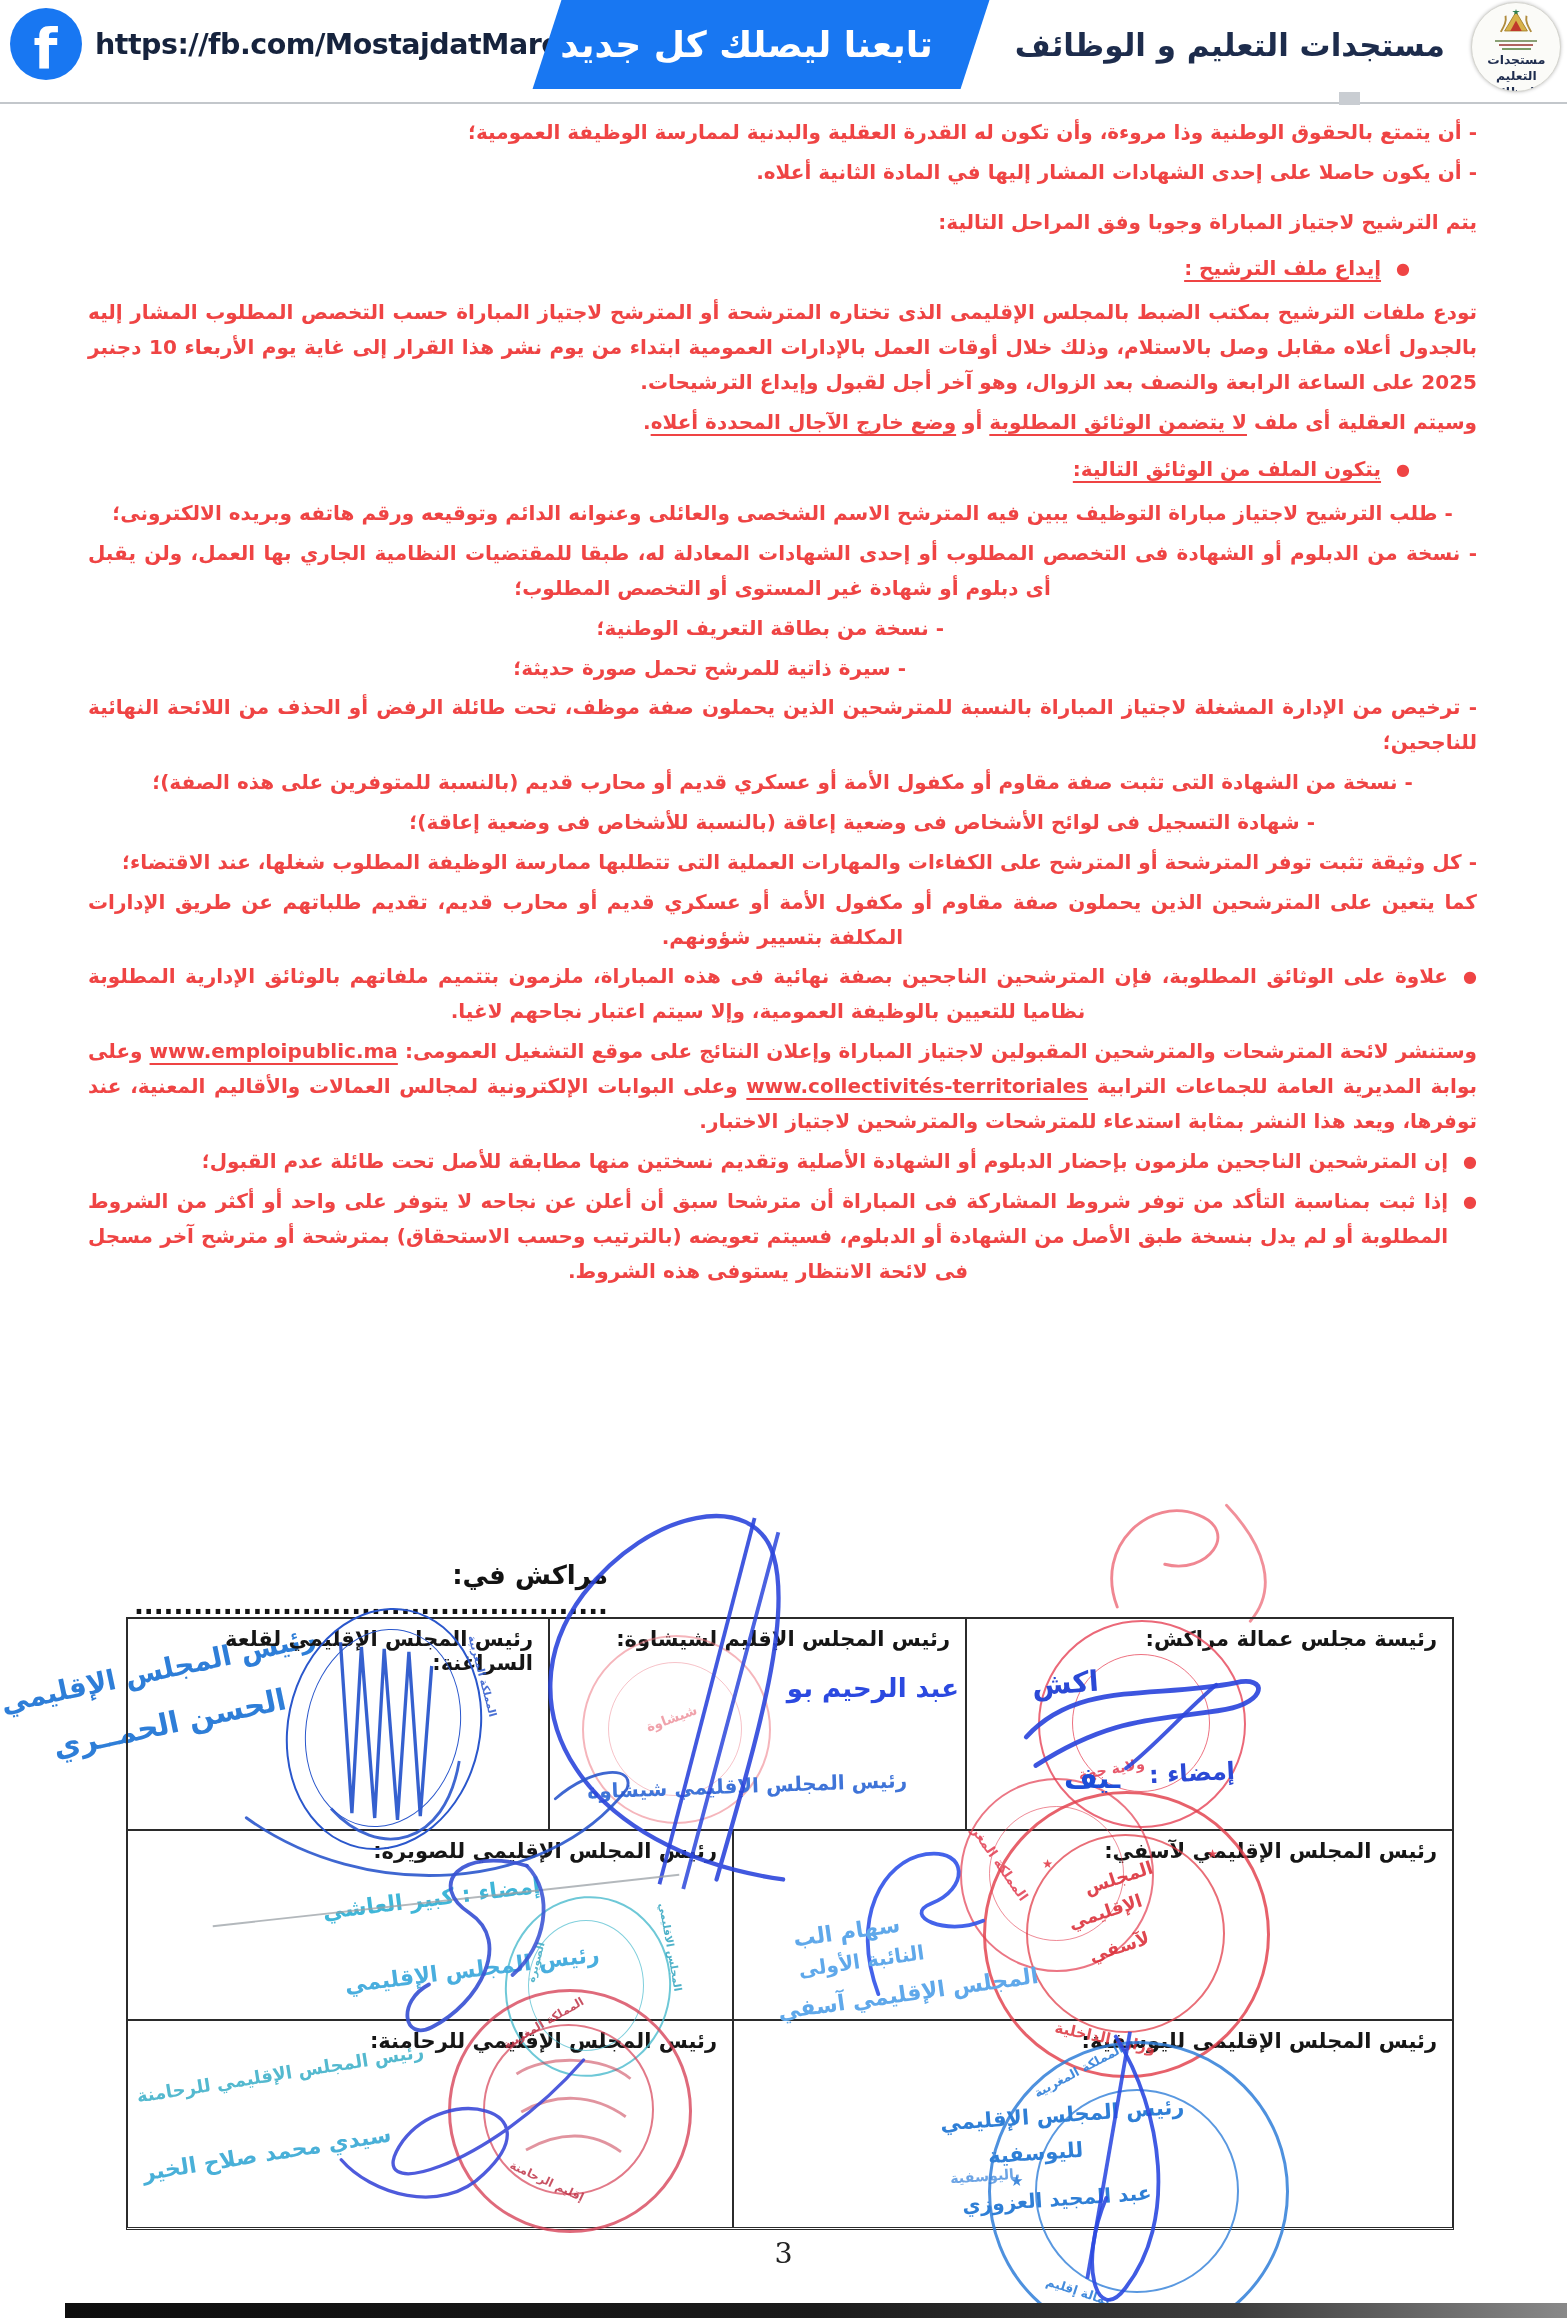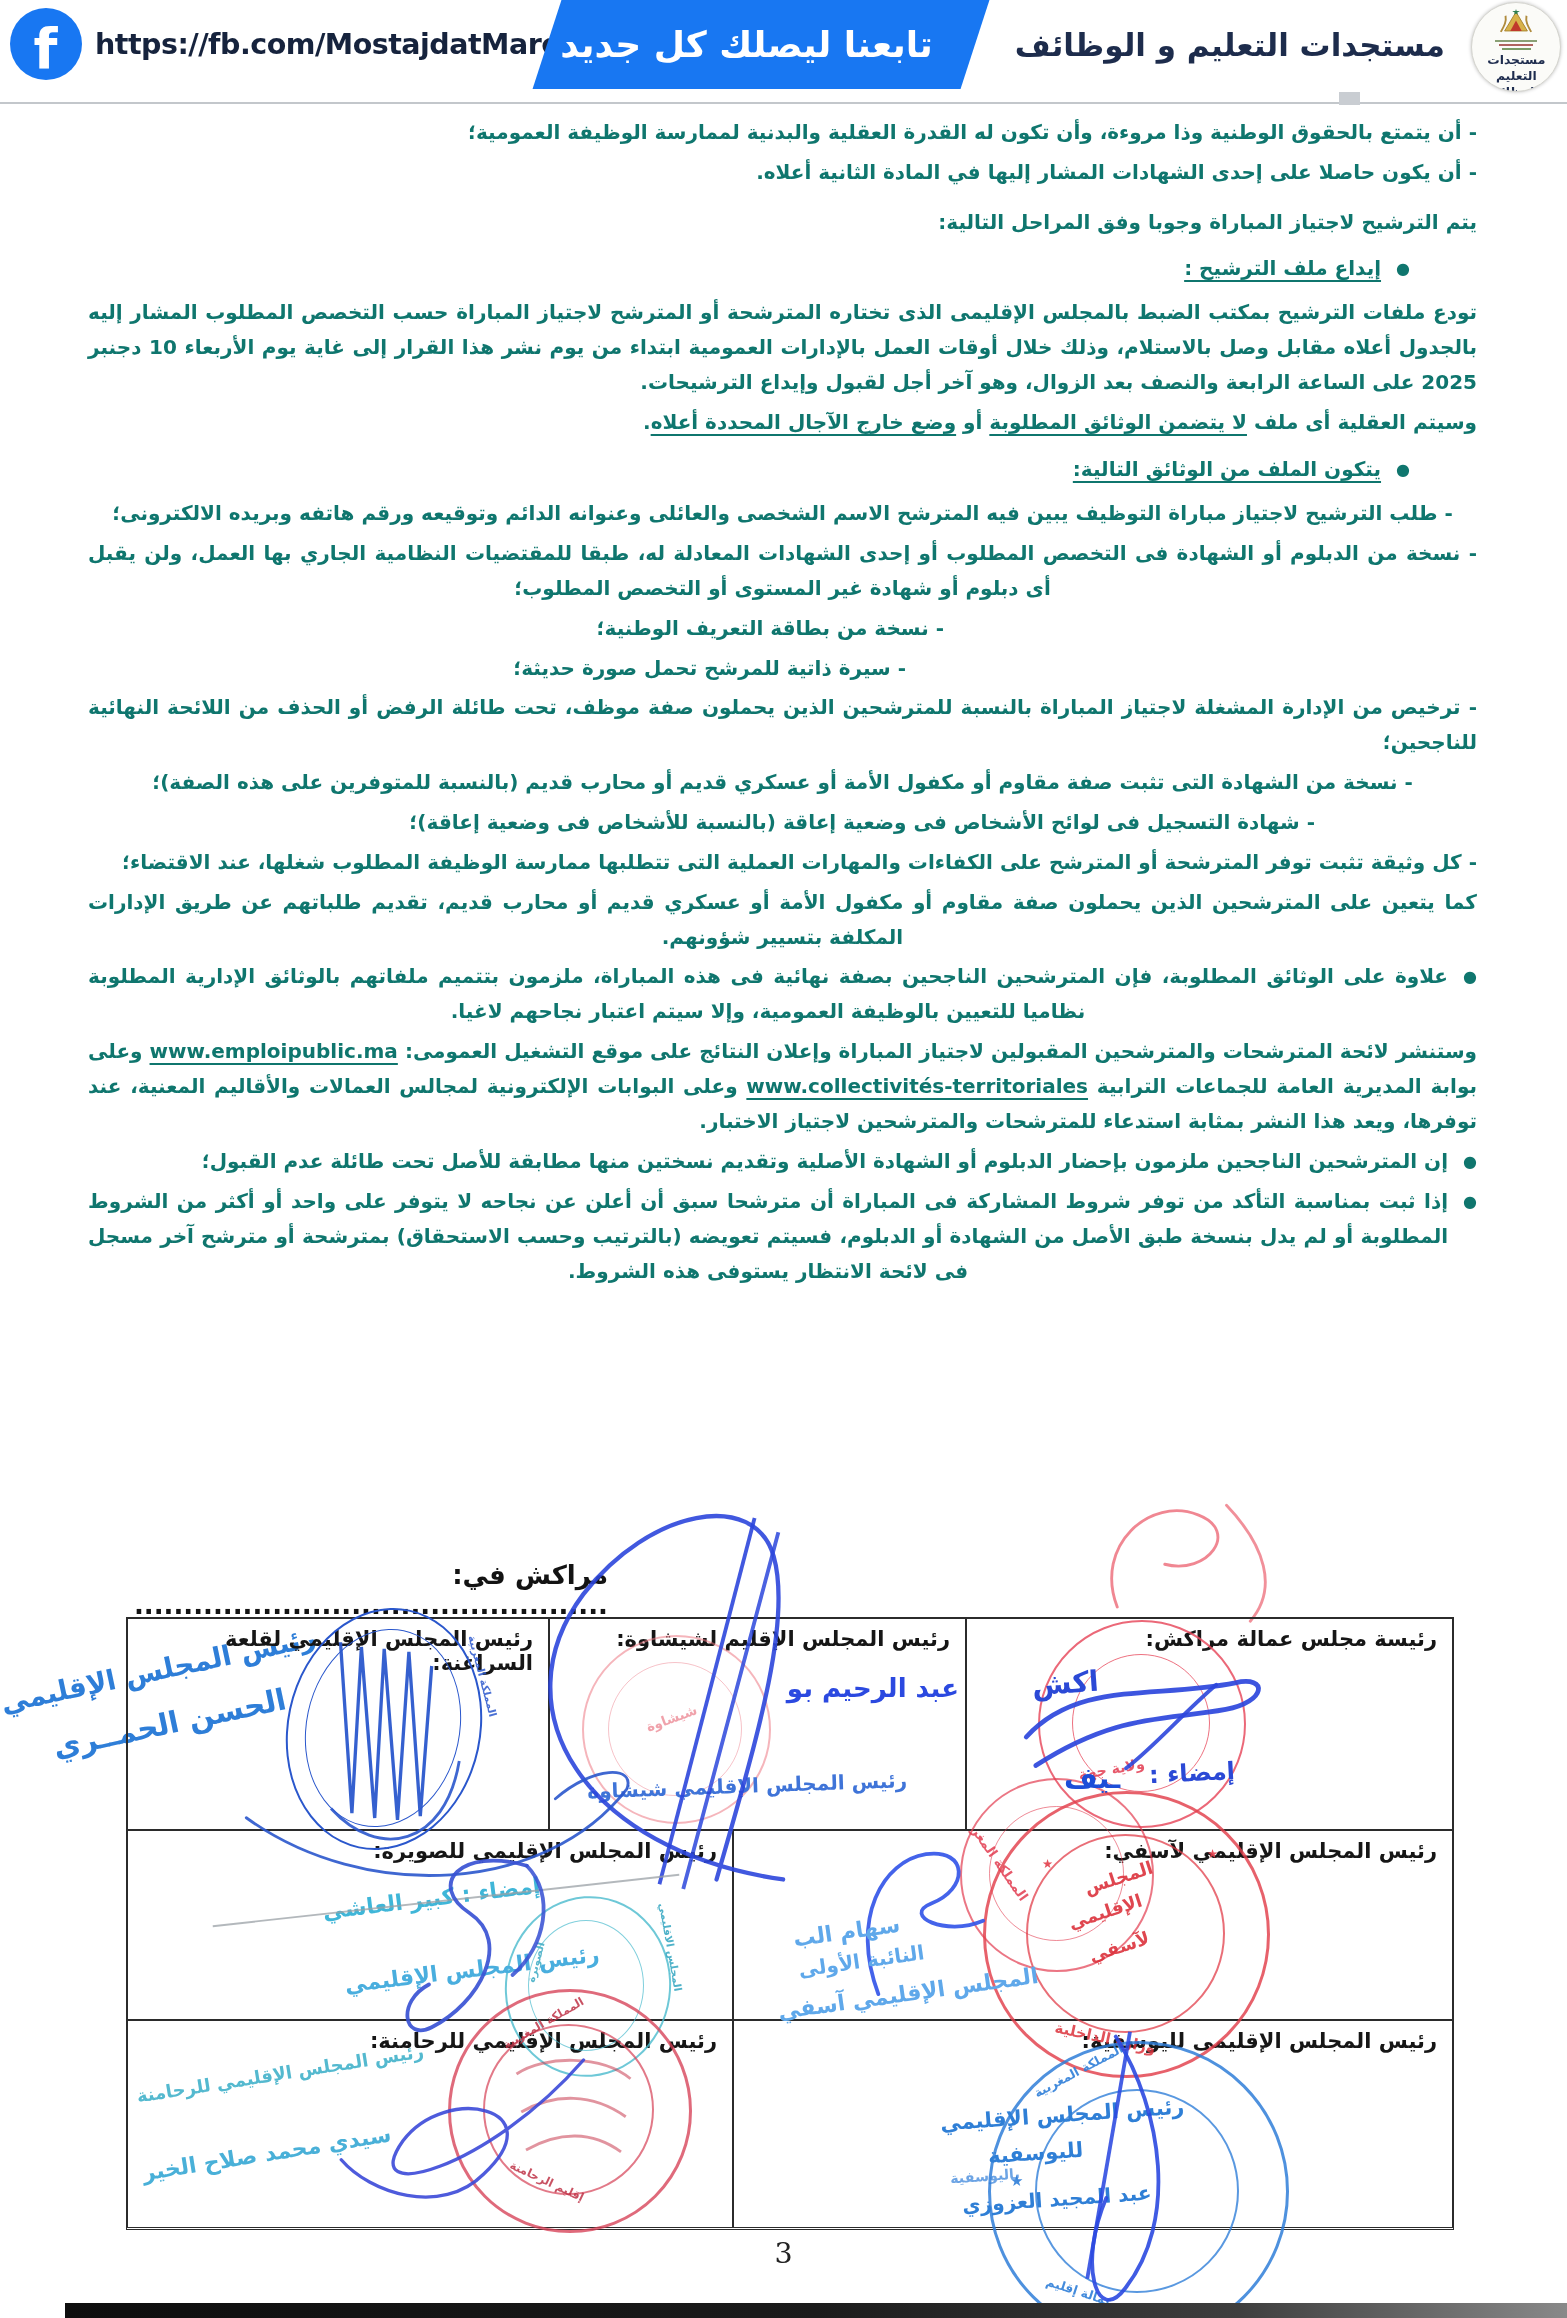--- a/index.html
+++ b/index.html
@@ -20,21 +20,21 @@
   .badge{position:absolute;right:5.7px;top:1.9px;width:88px;height:88px;border-radius:50%;background:#fbfbf8;
          border:1px solid #d5d5cf;box-shadow:0 0 3.8px rgba(0,0,0,.25);text-align:center;overflow:hidden;}
   .badge .lines{margin:3.8px auto 1px;width:42px;}
   .badge .lines i{display:block;height:1.9px;margin:1.9px auto;background:#8aa075;}
   .badge .lines i:nth-child(2){background:#b0645f;width:34px;}
   .badge .lines i:nth-child(3){background:#7a9c66;width:28.5px;}
   .badge-t{font-weight:bold;font-size:12.4px;color:#1e2c4e;line-height:16px;direction:rtl;}
   .scanline{position:absolute;left:0;top:102px;width:1567px;height:1.9px;background:#b9bdc2;opacity:.85;}
   .graybit{position:absolute;left:1339px;top:92px;width:21px;height:13.3px;background:#c9cdd2;}
   
-  #doc-body{position:absolute;top:110px;right:90px;width:1389px;direction:rtl;color:#0f766e;
+  #doc-body{position:absolute;top:110px;right:90px;width:1389px;direction:rtl;color:#ef4444;
             font-size:20px;font-weight:700;line-height:35px;text-align:right;margin-left:25px;}
   .blk{margin:4.8px 0;}
   .mt{margin-top:15px;}
   .just{text-align:justify;text-align-last:right;}
   .last-center{text-align-last:center;}
   .head{margin:11.4px 67px 9.5px 0;}
   .hasbullet{display:flex;gap:15px;align-items:flex-start;}
   .bullet{font-size:16px;line-height:35px;}
   .btext{flex:1;}
   .u{text-decoration:underline;text-underline-offset:4.8px;text-decoration-thickness:1.9px;}

